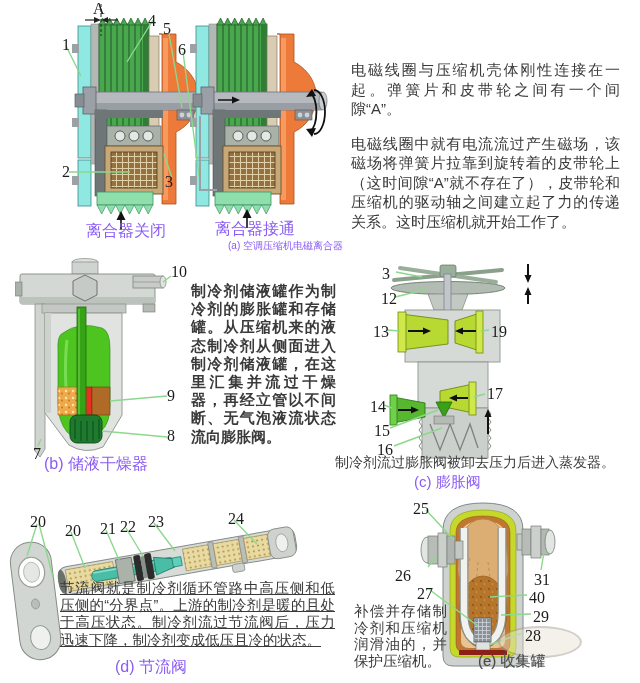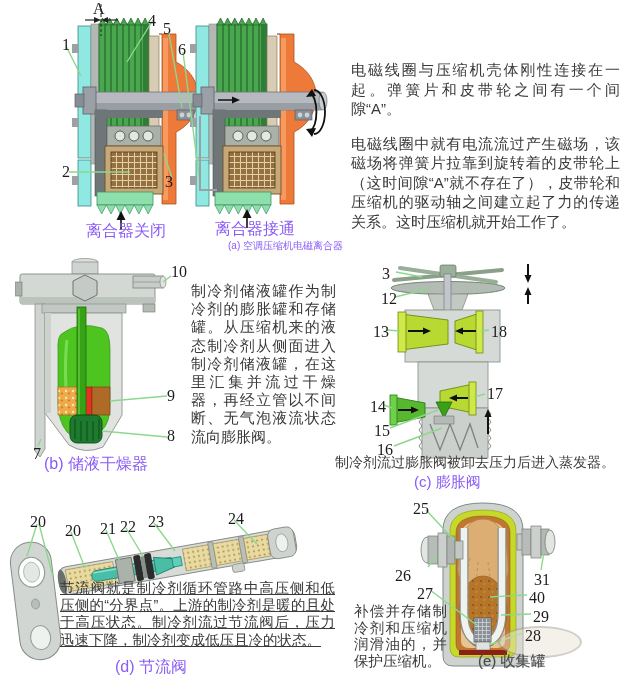--- a/index.html
+++ b/index.html
@@ -7,21 +7,21 @@
           font-family:"Liberation Sans","DejaVu Sans",sans-serif;color:#2e2e2e;}
   svg{position:absolute;}
   .ldr{stroke:#8cd88c;stroke-width:1.4;fill:none;}
   .blk{stroke:#111;stroke-width:2;fill:none;}
   .bf{fill:#111;}
   .num{position:absolute;font-family:"Liberation Serif","DejaVu Serif",serif;
        font-size:16px;color:#1c1c1c;line-height:1;white-space:nowrap;}
   .para{position:absolute;text-align:justify;word-break:break-all;color:#3a3a3a;}
   .para p{margin:15px;}
   .text-a{left:336px;top:45px;width:299px;font-size:15px;line-height:19.5px;}
-  .text-b{left:191px;top:282px;width:145px;font-size:15px;line-height:18.2px;}
+  .text-b{left:191px;top:282px;width:145px;font-size:15px;line-height:18.2px;font-weight:bold;}
   .note-c{left:314px;top:453px;width:322px;font-size:14px;line-height:18px;text-align:center;}
   .text-d{left:60px;top:580px;width:275px;font-size:14.5px;line-height:17.2px;text-decoration:underline;}
   .text-e{left:354px;top:603px;width:93px;font-size:14.5px;line-height:16.6px;}
   .cap{position:absolute;font-size:16px;color:#8b5cf6;white-space:nowrap;}
   .cap-off{left:86px;top:221px;}
   .cap-on{left:209px;top:219px;margin-left:6px;}
   .title-a{left:228px;top:239px;font-size:10px;}
   .cap-b{left:44px;top:454px;}
   .cap-c{left:414px;top:473px;font-size:15px;}
   .cap-d{left:115px;top:657px;}
@@ -262,21 +262,21 @@
   <span class="num" style="left:167px;top:388px">9</span>
   <span class="num" style="left:171px;top:264px">10</span>
 
   <span class="num" style="left:382px;top:266px">3</span>
   <span class="num" style="left:381px;top:291px">12</span>
   <span class="num" style="left:373px;top:324px">13</span>
   <span class="num" style="left:370px;top:399px">14</span>
   <span class="num" style="left:374px;top:423px">15</span>
   <span class="num" style="left:377px;top:442px">16</span>
   <span class="num" style="left:487px;top:386px">17</span>
-  <span class="num" style="left:491px;top:324px">18</span>
+  <span class="num" style="left:491px;top:324px">19</span>
 
   <span class="num" style="left:30px;top:514px">20</span>
   <span class="num" style="left:65px;top:523px">20</span>
   <span class="num" style="left:100px;top:521px">21</span>
   <span class="num" style="left:120px;top:519px">22</span>
   <span class="num" style="left:148px;top:514px">23</span>
   <span class="num" style="left:228px;top:511px">24</span>
 
   <span class="num" style="left:413px;top:501px">25</span>
   <span class="num" style="left:395px;top:568px">26</span>

